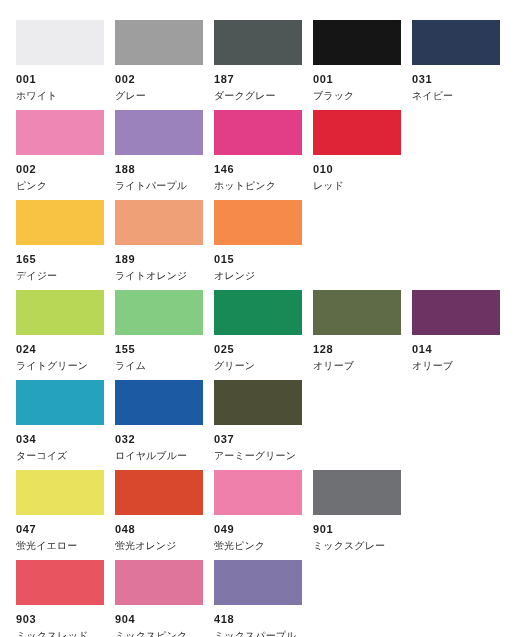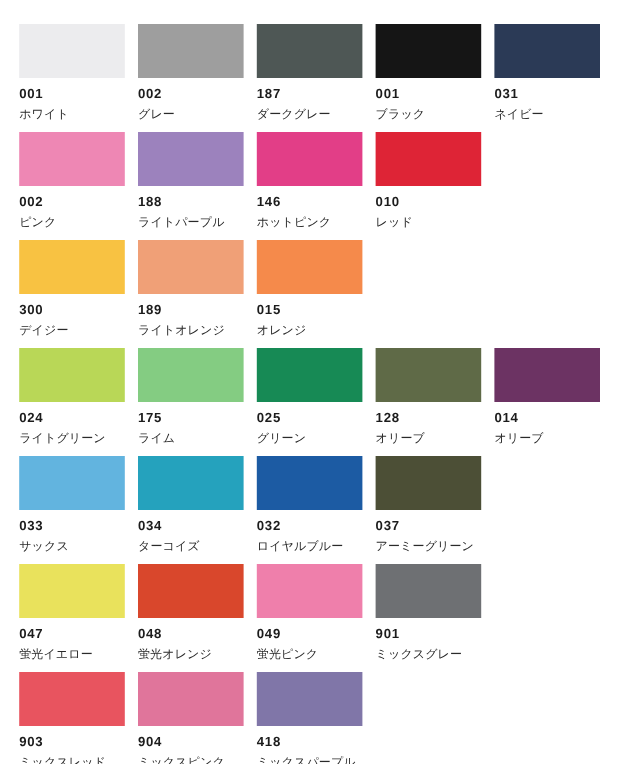--- a/index.html
+++ b/index.html
@@ -107,21 +107,21 @@
       </div>
       <div class="swatch-cell">
         <span class="swatch-chip" style="background-color: rgb(222, 36, 54);"></span>
         <div class="swatch-code">010</div>
         <div class="swatch-name">レッド</div>
       </div>
     </div>
     <div class="swatch-row">
       <div class="swatch-cell">
         <span class="swatch-chip" style="background-color: rgb(248, 194, 66);"></span>
-        <div class="swatch-code">300</div>
+        <div class="swatch-code">165</div>
         <div class="swatch-name">デイジー</div>
       </div>
       <div class="swatch-cell">
         <span class="swatch-chip" style="background-color: rgb(240, 160, 119);"></span>
         <div class="swatch-code">189</div>
         <div class="swatch-name">ライトオレンジ</div>
       </div>
       <div class="swatch-cell">
         <span class="swatch-chip" style="background-color: rgb(245, 138, 75);"></span>
         <div class="swatch-code">015</div>
@@ -129,46 +129,41 @@
       </div>
     </div>
     <div class="swatch-row">
       <div class="swatch-cell">
         <span class="swatch-chip" style="background-color: rgb(185, 215, 87);"></span>
         <div class="swatch-code">024</div>
         <div class="swatch-name">ライトグリーン</div>
       </div>
       <div class="swatch-cell">
         <span class="swatch-chip" style="background-color: rgb(132, 204, 130);"></span>
-        <div class="swatch-code">175</div>
+        <div class="swatch-code">155</div>
         <div class="swatch-name">ライム</div>
       </div>
       <div class="swatch-cell">
         <span class="swatch-chip" style="background-color: rgb(23, 138, 85);"></span>
         <div class="swatch-code">025</div>
         <div class="swatch-name">グリーン</div>
       </div>
       <div class="swatch-cell">
         <span class="swatch-chip" style="background-color: rgb(95, 106, 71);"></span>
         <div class="swatch-code">128</div>
         <div class="swatch-name">オリーブ</div>
       </div>
       <div class="swatch-cell">
         <span class="swatch-chip" style="background-color: rgb(108, 51, 99);"></span>
         <div class="swatch-code">014</div>
         <div class="swatch-name">オリーブ</div>
       </div>
     </div>
     <div class="swatch-row">
       <div class="swatch-cell">
-        <span class="swatch-chip" style="background-color: rgb(98, 180, 223);"></span>
-        <div class="swatch-code">033</div>
-        <div class="swatch-name">サックス</div>
-      </div>
-      <div class="swatch-cell">
         <span class="swatch-chip" style="background-color: rgb(37, 162, 189);"></span>
         <div class="swatch-code">034</div>
         <div class="swatch-name">ターコイズ</div>
       </div>
       <div class="swatch-cell">
         <span class="swatch-chip" style="background-color: rgb(28, 91, 163);"></span>
         <div class="swatch-code">032</div>
         <div class="swatch-name">ロイヤルブルー</div>
       </div>
       <div class="swatch-cell">

